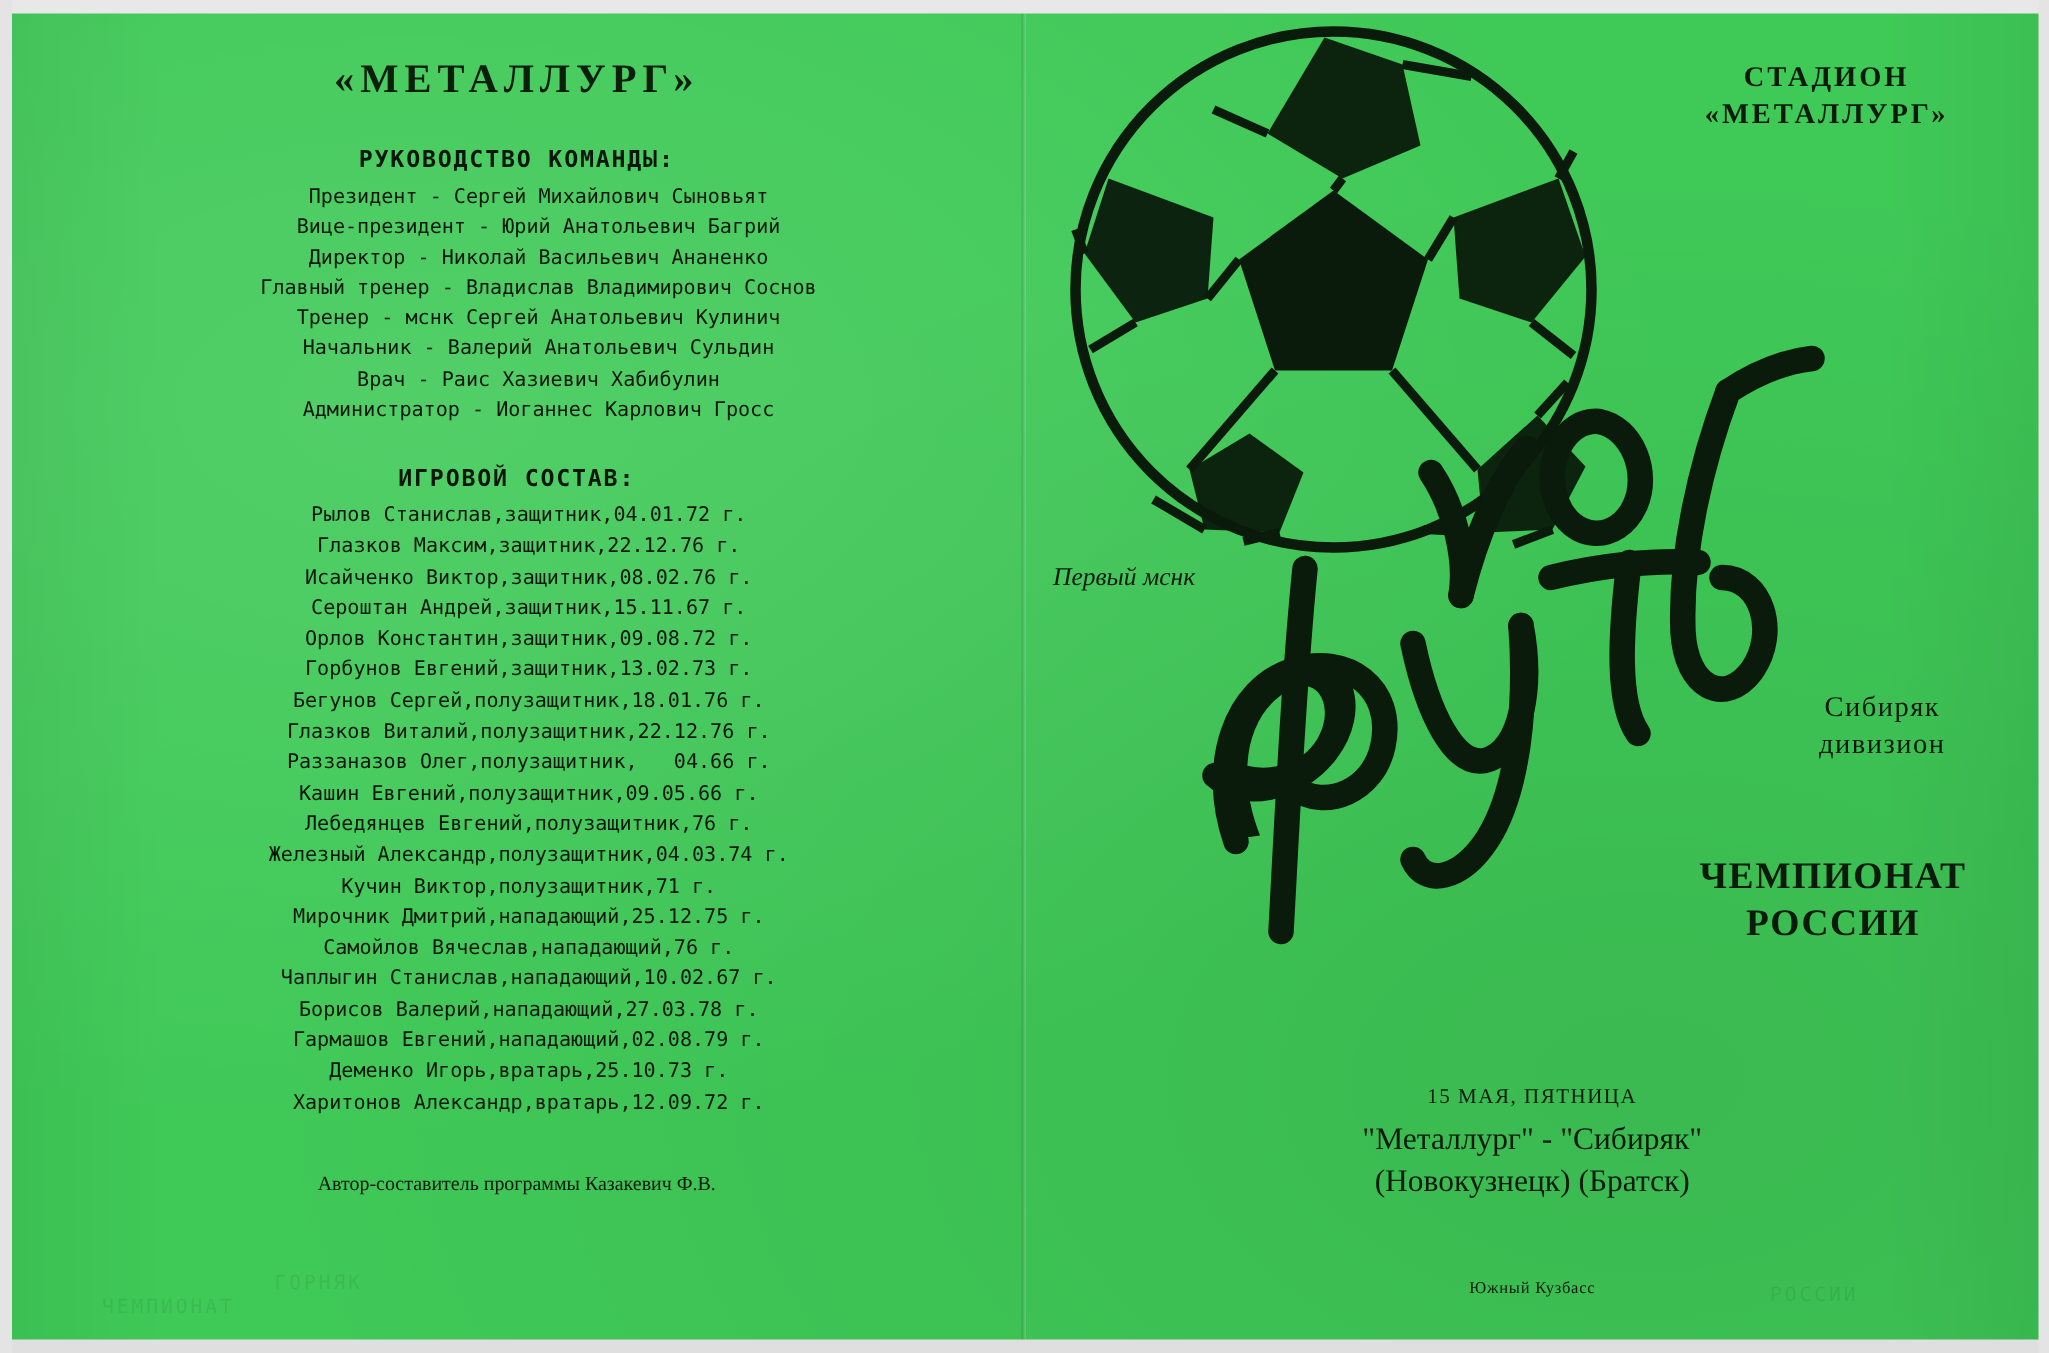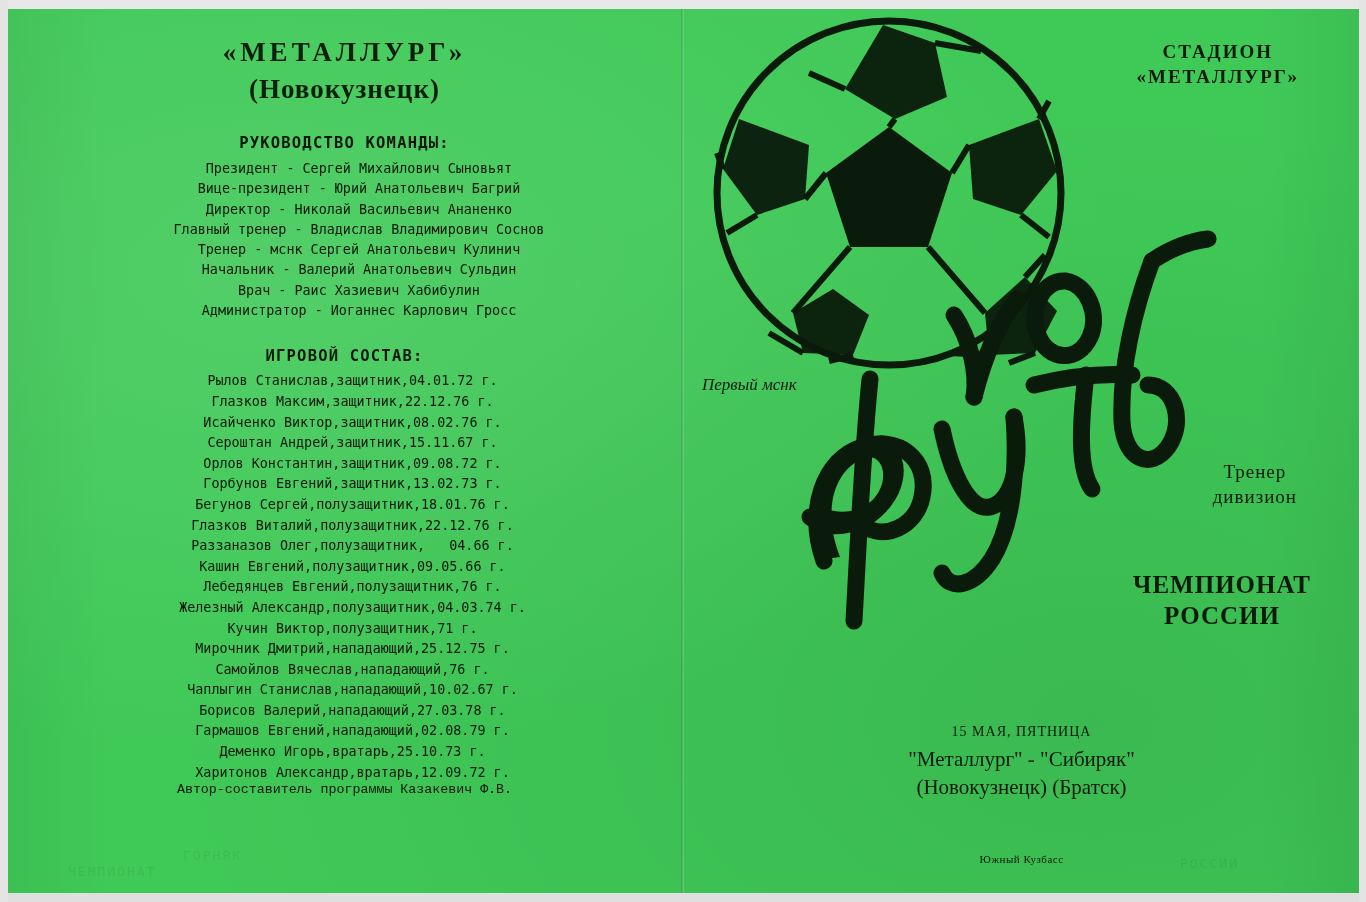--- a/index.html
+++ b/index.html
@@ -74,21 +74,21 @@
     line-height:20.6px;
     text-align:center;
     margin-top:6px;
     margin-left:16px;
   }
   .squad-list div { white-space:pre; }
 
   .author {
     position:absolute; left:0; right:0; bottom:96px;
     text-align:center;
-    font-family:Liberation Mono, monospace;
+    font-family:Liberation Serif, serif;
     font-size:13.3px;
     color:#0b180c;
   }
 
   
   .ghost {
     position:absolute;
     font-family:"DejaVu Sans Mono", monospace;
     color:rgba(0,0,0,0.07);
     font-size:13px;
@@ -170,21 +170,20 @@
 
   <div class="edge-top"></div>
   <div class="edge-bottom"></div>
   <div class="edge-left"></div>
   <div class="edge-right"></div>
 
   <div class="left-page">
 
     <div class="team-title">
       <div class="l1">«МЕТАЛЛУРГ»</div>
-      <div class="l2">(Новокузнецк)</div>
     </div>
 
     <div class="section-head staff-head">РУКОВОДСТВО КОМАНДЫ:</div>
     <div class="mono-list" id="staff-list">
         <div>Президент - Сергей Михайлович Сыновьят</div>
         <div>Вице-президент - Юрий Анатольевич Багрий</div>
         <div>Директор - Николай Васильевич Ананенко</div>
         <div>Главный тренер - Владислав Владимирович Соснов</div>
         <div>Тренер - мснк Сергей Анатольевич Кулинич</div>
         <div>Начальник - Валерий Анатольевич Сульдин</div>
@@ -288,21 +287,21 @@
 
         <path d="M188 186 C204 210 212 244 208 268"></path>
         <path d="M208 268 C218 228 234 190 252 170"></path>
       </g>
       <g fill="#0a1a0b">
         <path d="M60 430 C42 378 60 326 100 314 C132 304 146 344 122 374 C100 400 64 406 46 390 L54 376 C70 388 100 384 112 364 C124 344 114 322 96 330 C68 342 56 382 74 428 Z"></path>
       </g>
     </svg>
 
     <div class="division">
-      <div>Тренер</div>
+      <div>Сибиряк</div>
       <div>дивизион</div>
     </div>
 
     <div class="champ">
       <div>ЧЕМПИОНАТ</div>
       <div>РОССИИ</div>
     </div>
 
     <div class="match">
       <div class="date">15 МАЯ, ПЯТНИЦА</div>

